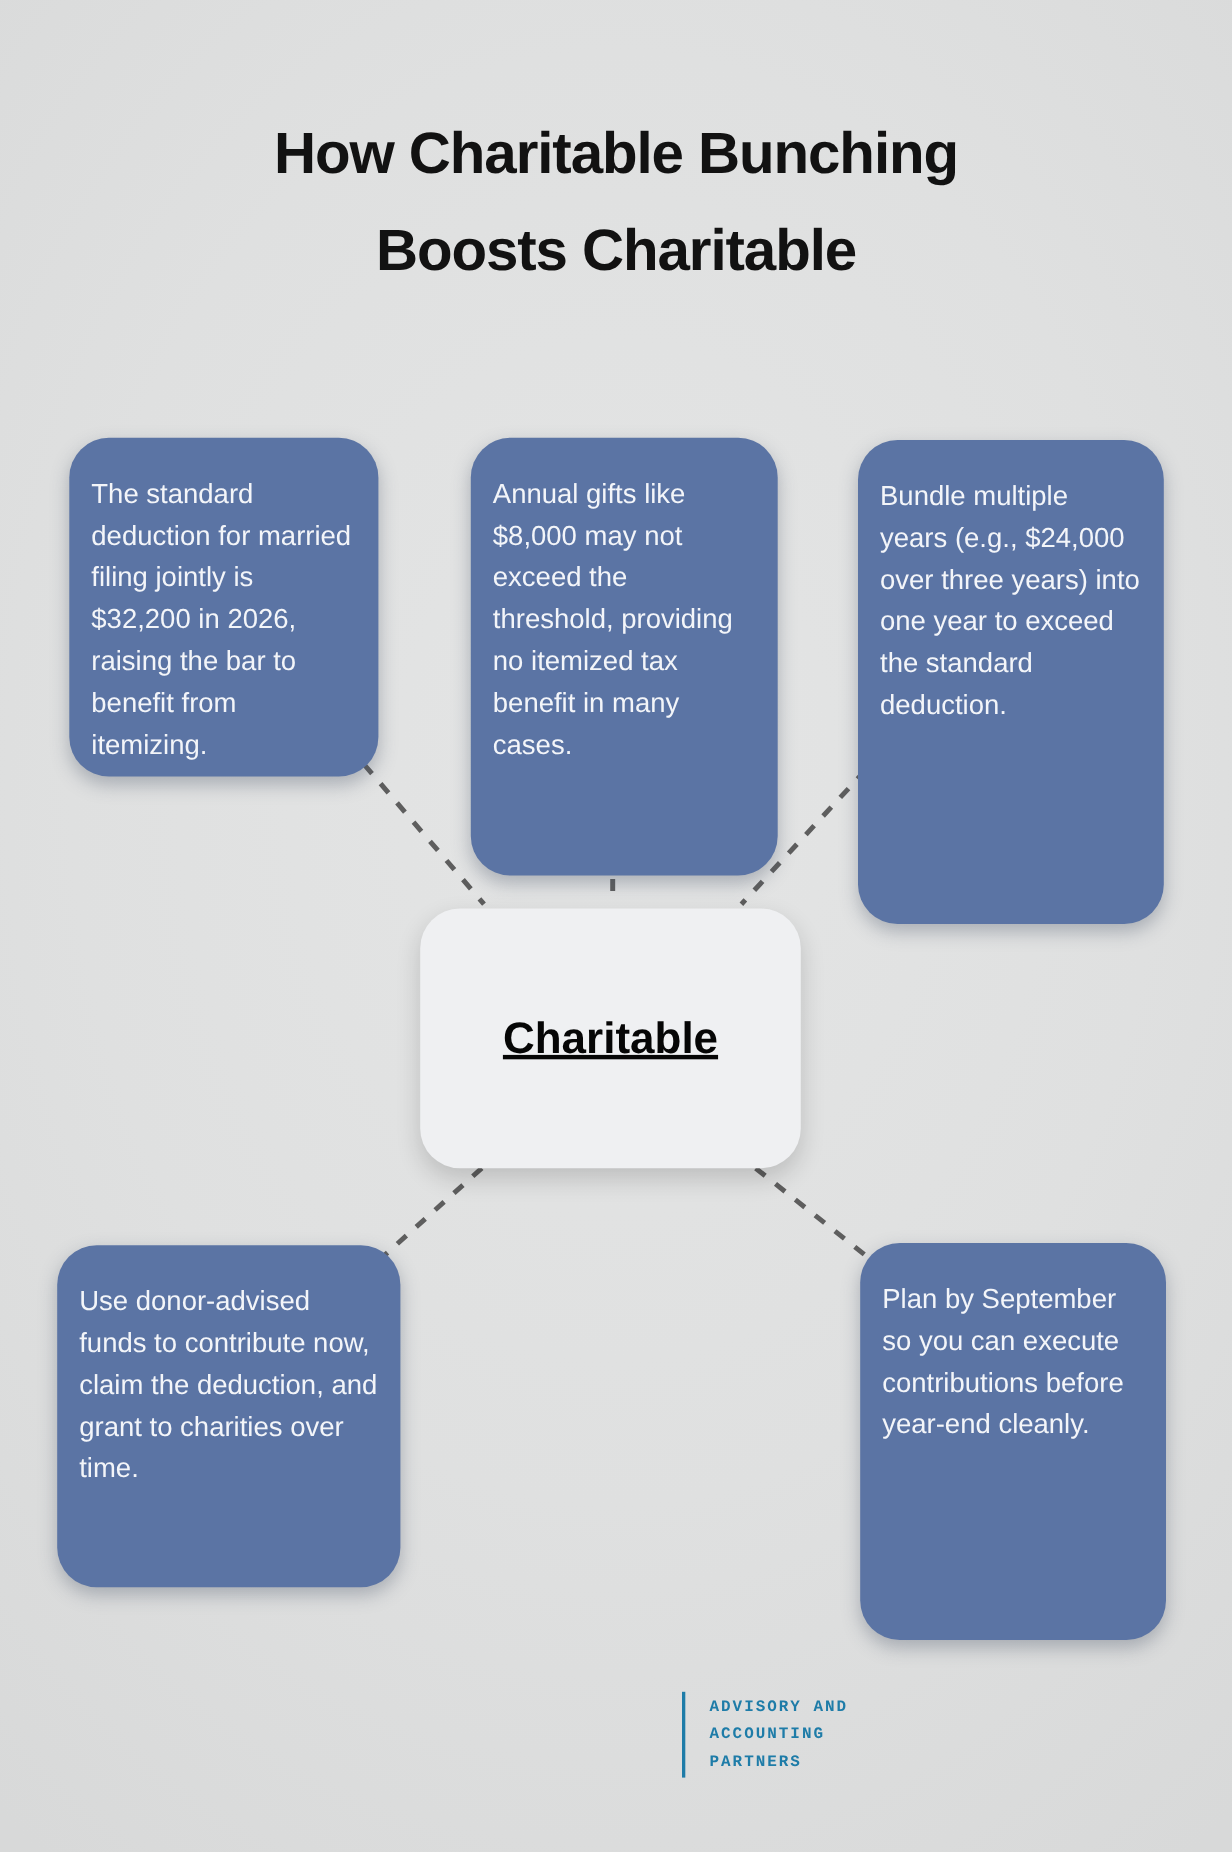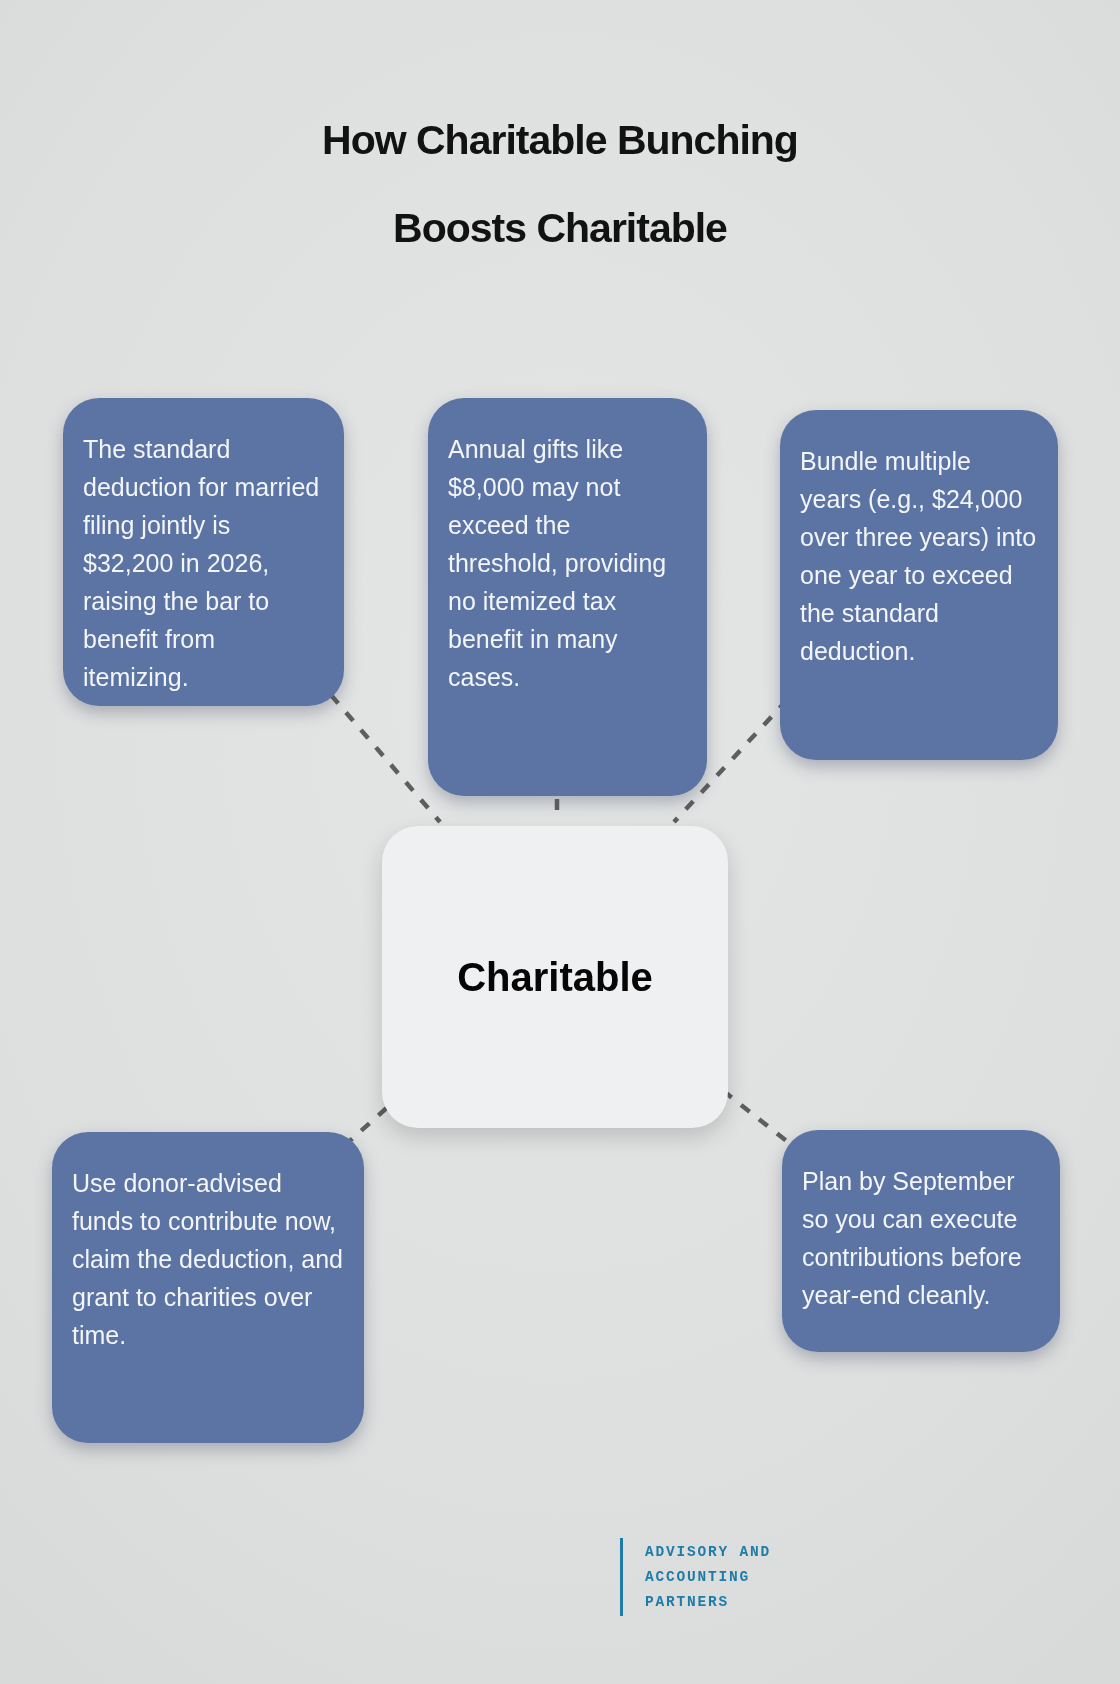--- a/index.html
+++ b/index.html
@@ -16,59 +16,60 @@
     overflow: hidden;
     background: radial-gradient(ellipse 900px 1200px at 50% 42%, #e4e5e5 0%, #dfe0e0 55%, #d8d9d9 100%);
   }
   .title {
     position: absolute;
     left: 0;
     top: 96px;
     width: 1120px;
     text-align: center;
     font-weight: 700;
-    font-size: 41px;
+    font-size: 53px;
     line-height: 88px;
     letter-spacing: -1px;
     color: #121212;
   }
   .node {
     position: absolute;
     box-sizing: border-box;
     background: #5b74a4;
     border-radius: 36px;
     padding: 32px 20px;
     color: #f3f5f9;
     font-size: 25px;
     line-height: 38px;
     box-shadow: 0 7px 16px rgba(70, 80, 100, 0.35);
   }
   #node-1 { left: 63px;  top: 398px;  width: 281px; height: 308px; }
   #node-2 { left: 428px; top: 398px;  width: 279px; height: 398px; }
-  #node-3 { left: 780px; top: 410px;  width: 278px; height: 350px; }
+  #node-3 { left: 780px; top: 400px;  width: 278px; height: 440px; }
   #node-4 { left: 52px;  top: 1132px; width: 312px; height: 311px; }
-  #node-5 { left: 782px; top: 1130px; width: 278px; height: 222px; }
+  #node-5 { left: 782px; top: 1130px; width: 278px; height: 361px; }
   .center-node {
     position: absolute;
     left: 382px;
     top: 826px;
     width: 346px;
-    height: 302px;
+    height: 236px;
     background: #eff0f2;
     border-radius: 36px;
     box-shadow: 0 9px 22px rgba(0, 0, 0, 0.16);
     display: flex;
     flex-direction: column;
     align-items: center;
     justify-content: center;
     text-align: center;
     font-weight: 700;
     font-size: 40px;
     line-height: 57px;
     color: #060606;
+    text-decoration: underline;
   }
   #connectors {
     position: absolute;
     left: 0;
     top: 0;
     pointer-events: none;
   }
   #connectors line {
     stroke: #5e5e5e;
     stroke-width: 4.5;

